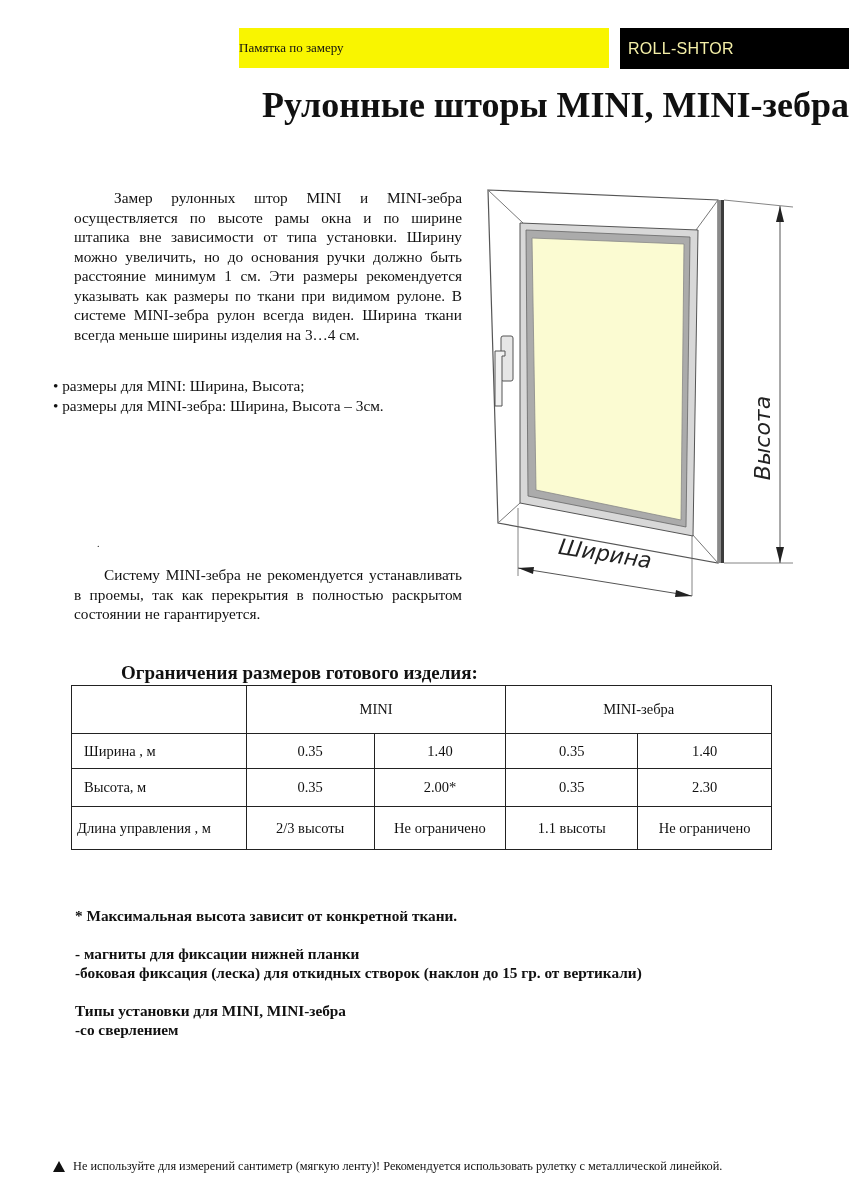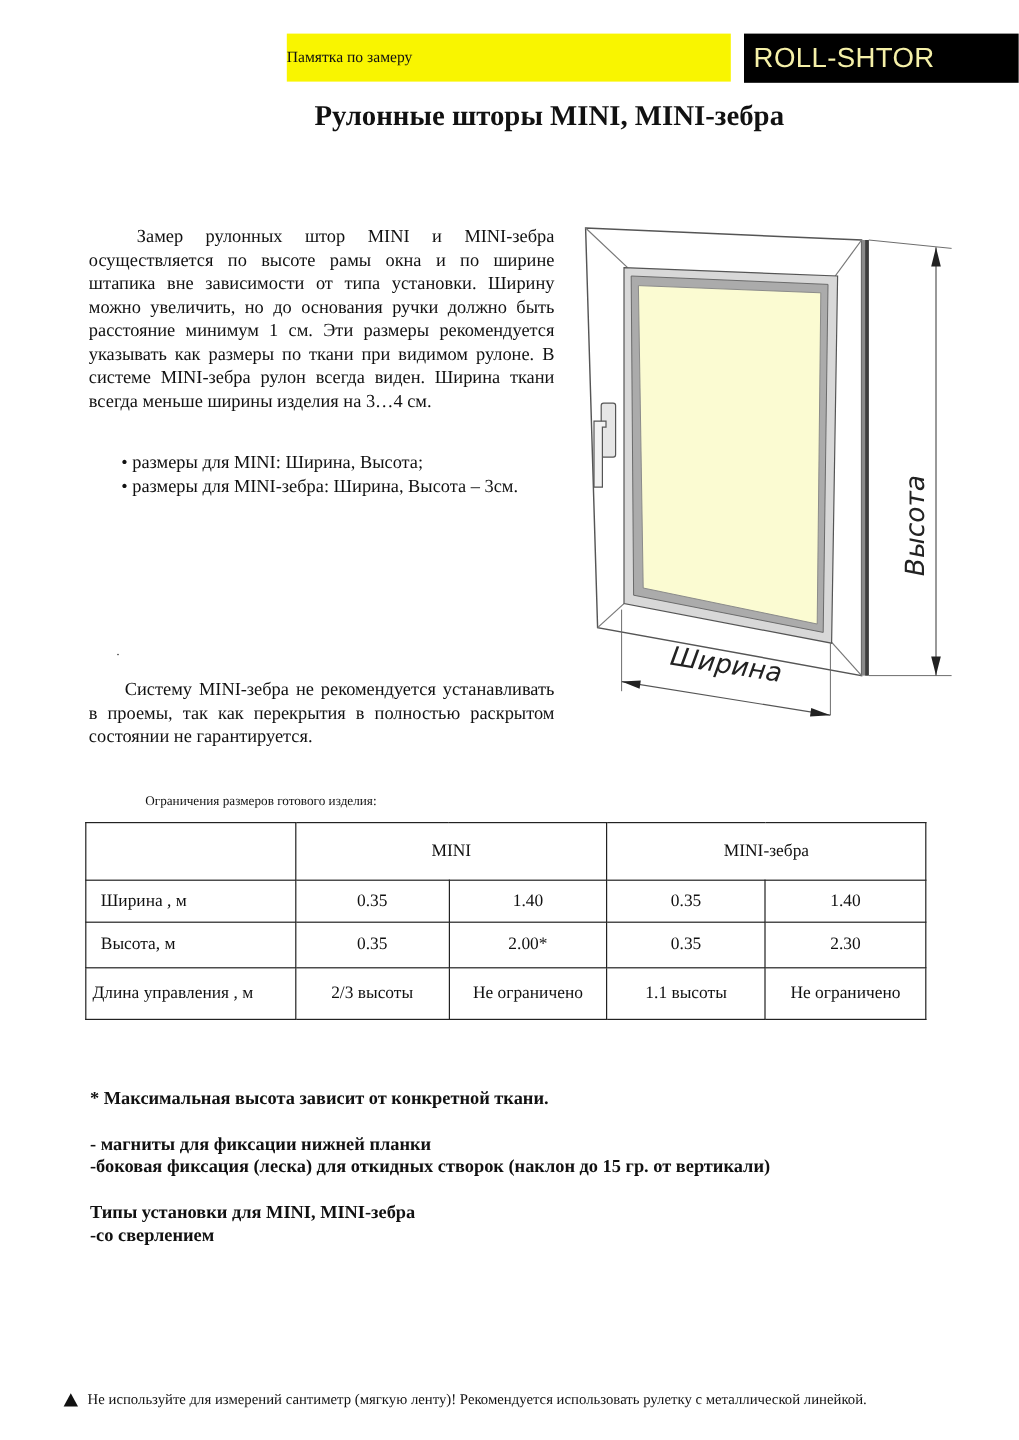--- a/index.html
+++ b/index.html
@@ -2,32 +2,32 @@
 <html><head>
 <meta charset="utf-8">
 <style>
   html, body { margin: 0; padding: 0; background: #ffffff; }
   body { width: 849px; height: 1200px; position: relative; overflow: hidden;
          font-family: "Liberation Serif", serif; color: #111; }
   .abs { position: absolute; }
   .yellow-bar { left: 239px; top: 28px; width: 370px; height: 40px; background: #f9f500;
                 display: flex; align-items: center; font-size: 13px; }
   .brand-bar { left: 620px; top: 28px; width: 229px; height: 41px; background: #000;
-               color: #f5f0a8; font-family: "Liberation Sans", sans-serif; font-size: 23px;
+               color: #f5f0a8; font-family: "Liberation Sans", sans-serif; font-size: 16px;
                display: flex; align-items: center; padding-left: 8px; box-sizing: border-box; letter-spacing: 0.3px; }
-  .title { left: 262px; top: 84px; font-size: 24px; font-weight: bold; white-space: nowrap; }
+  .title { left: 262px; top: 84px; font-size: 36px; font-weight: bold; white-space: nowrap; }
   .para1 { left: 74px; top: 188px; width: 388px; font-size: 15.3px; line-height: 19.5px; text-align: justify; }
   .para1 .indent { display: inline-block; width: 40px; }
-  .bullets { left: 53px; top: 376px; font-size: 15.3px; line-height: 20px; margin-left: 48px; }
+  .bullets { left: 53px; top: 376px; font-size: 15.3px; line-height: 20px; }
   .bullets div { white-space: nowrap; }
   .dot { left: 97px; top: 538px; font-size: 10px; }
   .para2 { left: 74px; top: 565px; width: 388px; font-size: 15.3px; line-height: 19.5px; text-align: justify; }
   .para2 .indent { display: inline-block; width: 30px; }
   .window { left: 478px; top: 178px; width: 320px; height: 430px; }
-  .table-title { left: 121px; top: 662px; font-size: 11px; font-weight: normal; }
+  .table-title { left: 121px; top: 662px; font-size: 19px; font-weight: bold; }
   table.limits { position: absolute; left: 71px; top: 685px; width: 701px; border-collapse: collapse;
                  font-size: 14.5px; }
   table.limits td { border: 1.5px solid #222; text-align: center; padding: 0; }
   table.limits td.param { text-align: left; padding-left: 12px; }
   table.limits td.param-long { text-align: left; padding-left: 5px; }
   .r0 td { height: 47px; }
   .r1 td { height: 34px; }
   .r2 td { height: 34px; }
   .r3 td { height: 37px; }
   .r4 td { height: 42px; }

